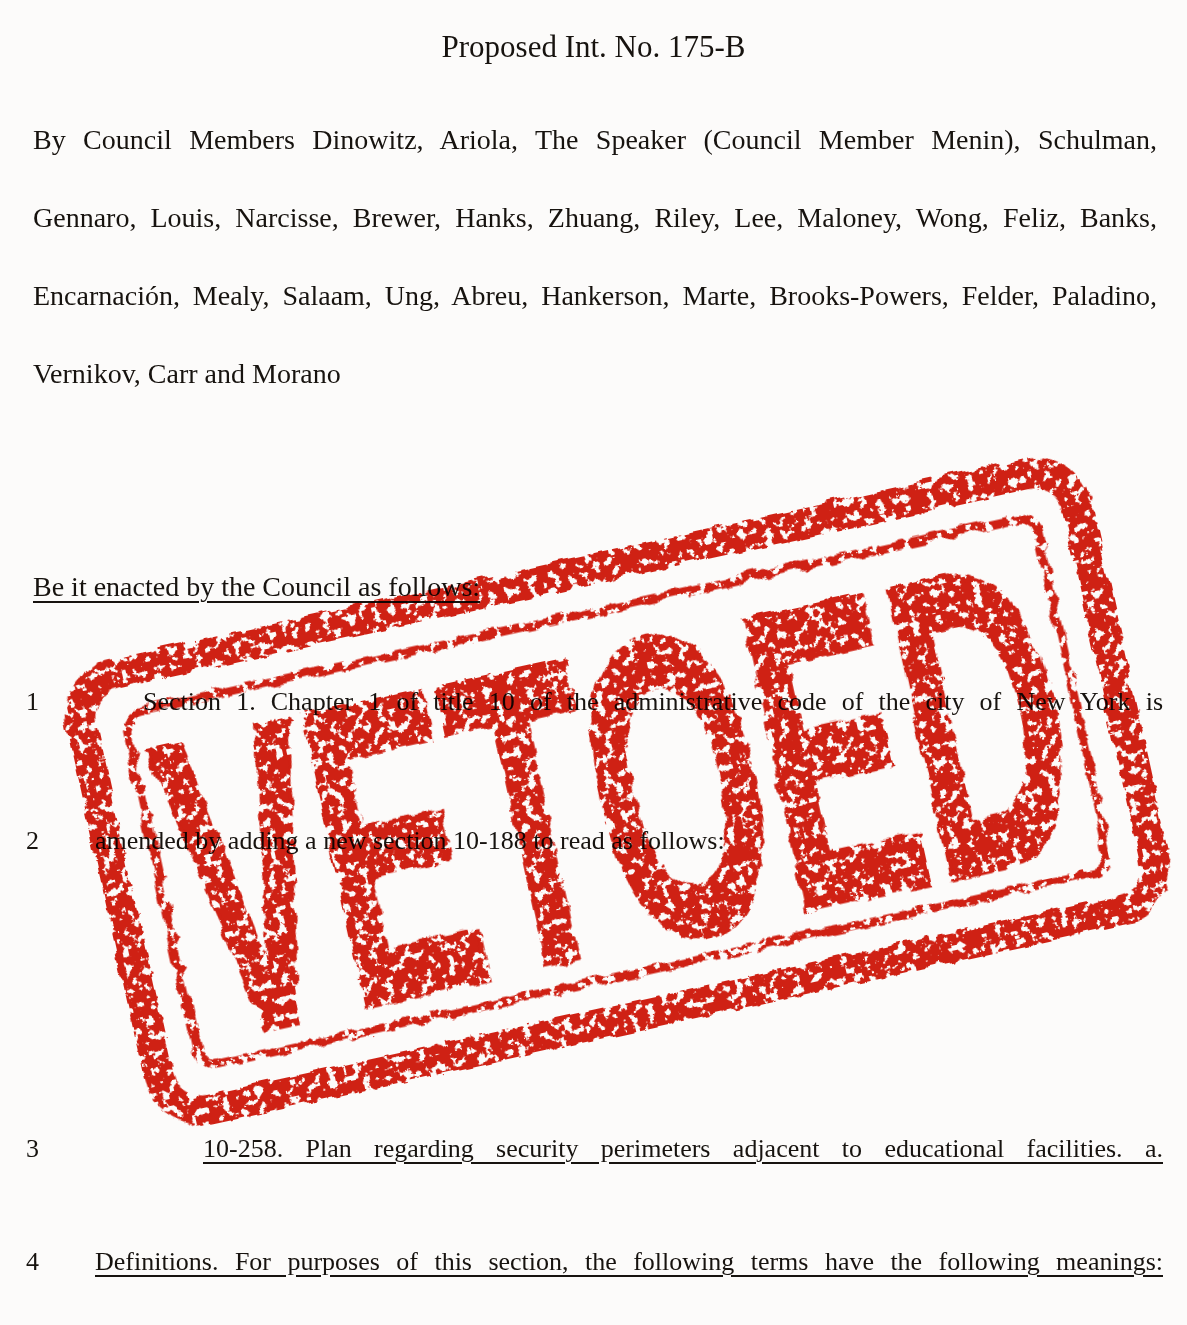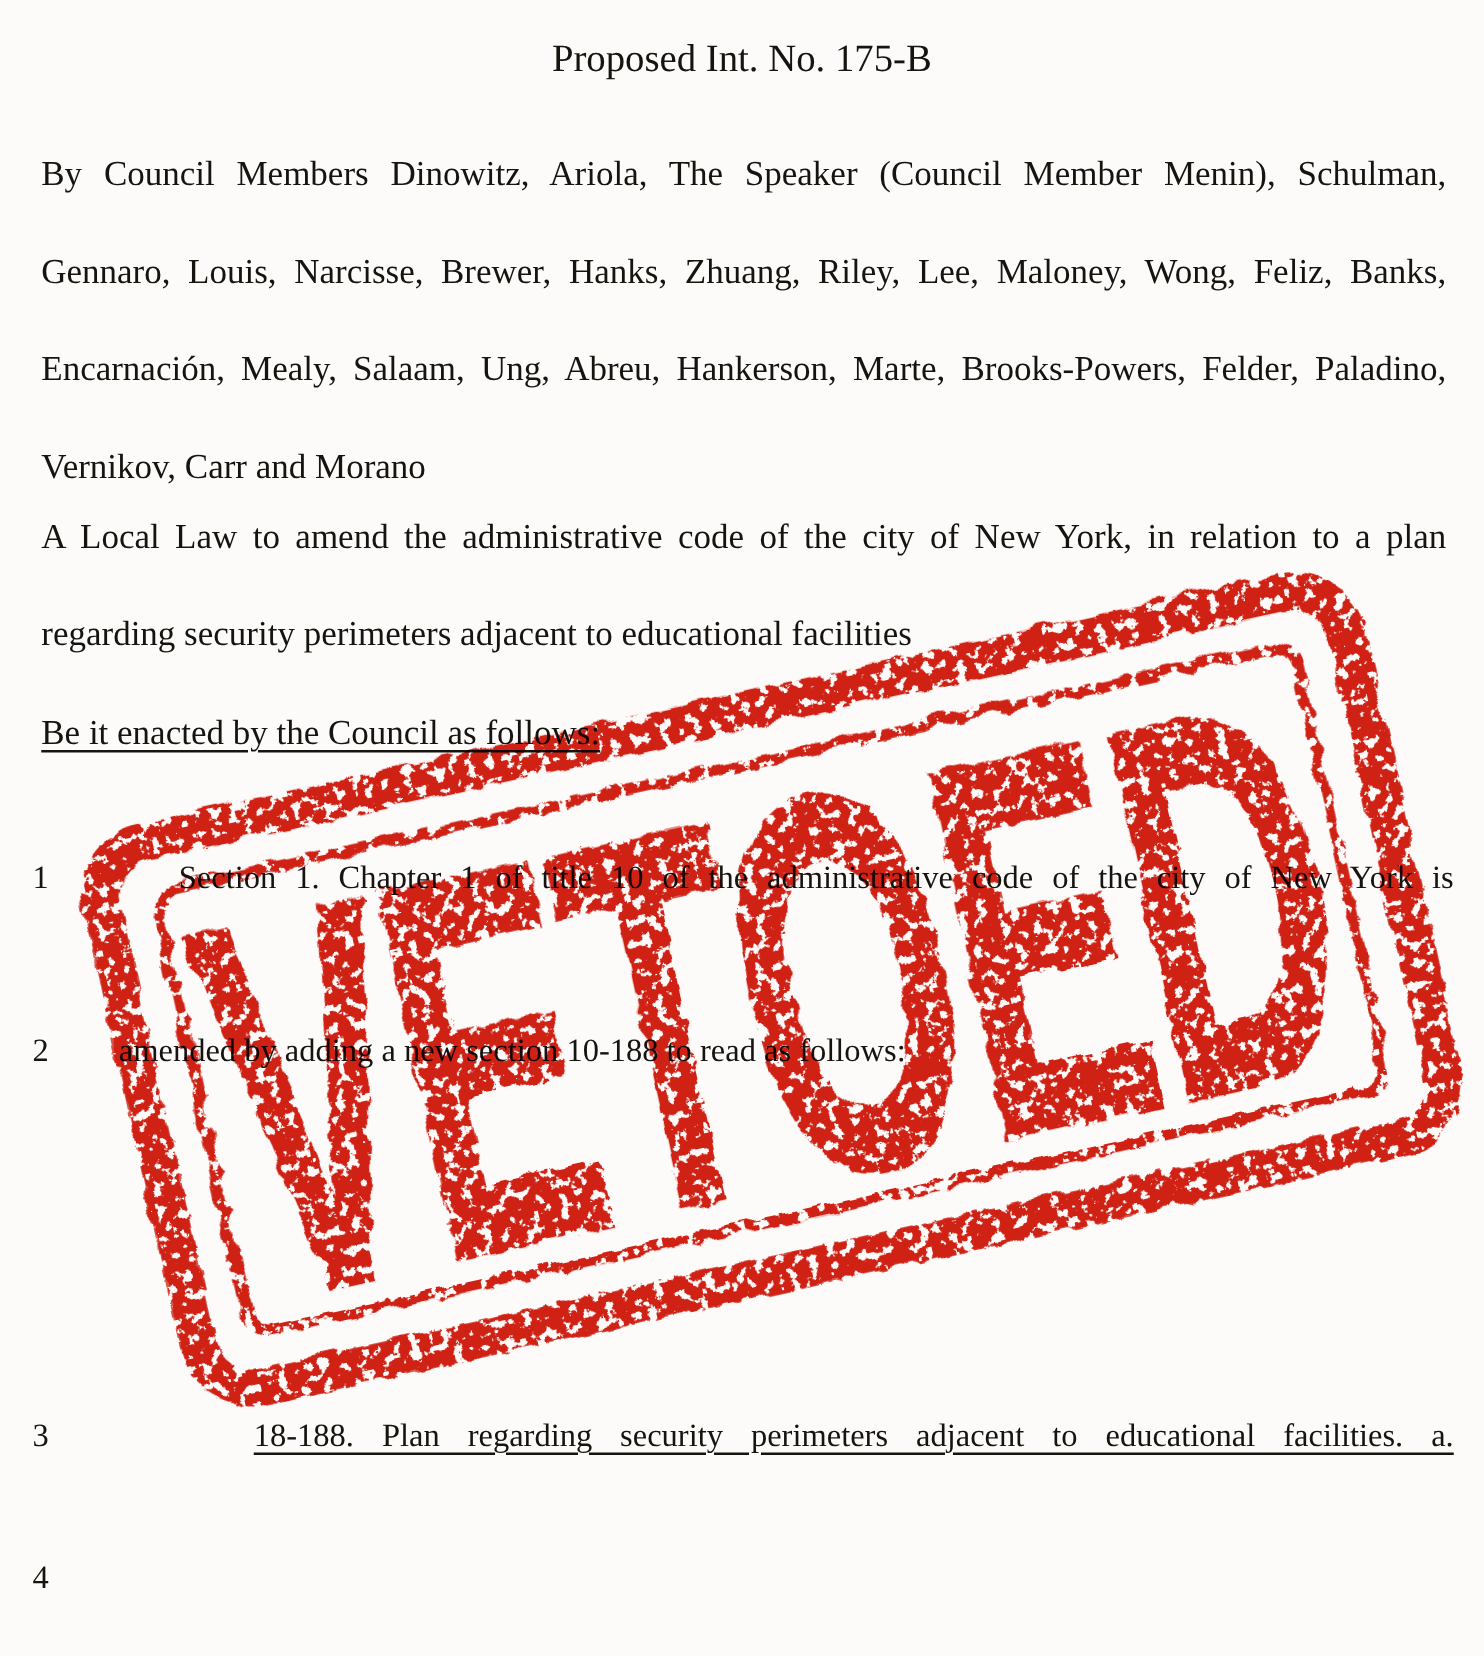--- a/index.html
+++ b/index.html
@@ -64,41 +64,41 @@
 </style>
 </head>
 <body>
 
 <div class="page">
 
   <div class="title">Proposed Int. No. 175-B</div>
 
   <div class="para sponsors">By Council Members Dinowitz, Ariola, The Speaker (Council Member Menin), Schulman, Gennaro, Louis, Narcisse, Brewer, Hanks, Zhuang, Riley, Lee, Maloney, Wong, Feliz, Banks, Encarnación, Mealy, Salaam, Ung, Abreu, Hankerson, Marte, Brooks-Powers, Felder, Paladino, Vernikov, Carr and Morano</div>
 
-  <div class="para longtitle">A Local Law to amend the administrative code of the city of New York, in relation to a plan regarding security perimeters adjacent to educational facilities</div>
 
   <div class="enact underline">Be it enacted by the Council as follows:</div>
 
   <div class="line-row" style="top:682px">
     <div class="line-num">1</div>
     <div class="row-text indent-first justify-last">Section 1. Chapter 1 of title 10 of the administrative code of the city of New York is</div>
   </div>
 
   <div class="line-row" style="top:821px">
     <div class="line-num">2</div>
     <div class="row-text">amended by adding a new section 10-188 to read as follows:</div>
   </div>
 
   <div class="line-row" style="top:1129px">
     <div class="line-num">3</div>
-    <div class="row-text indent-deep justify-last underline">18-188. Plan regarding security perimeters adjacent to educational facilities. a.</div>
+    <div class="row-text indent-deep justify-last underline">10-258. Plan regarding security perimeters adjacent to educational facilities. a.</div>
   </div>
 
   <div class="line-row" style="top:1242px">
     <div class="line-num">4</div>
+    <div class="row-text justify-last underline">Definitions. For purposes of this section, the following terms have the following meanings:</div>
   </div>
 
   <div class="stamp-wrap">
     <svg width="1100" height="520" viewBox="0 0 1100 520">
       <defs>
         <filter id="grunge" x="-5%" y="-5%" width="110%" height="110%" color-interpolation-filters="sRGB">
           <feTurbulence type="turbulence" baseFrequency="0.032" numOctaves="2" seed="11" result="warp"></feTurbulence>
           <feDisplacementMap in="SourceGraphic" in2="warp" scale="9" xChannelSelector="R" yChannelSelector="G" result="rough"></feDisplacementMap>
           <feTurbulence type="fractalNoise" baseFrequency="0.12" numOctaves="4" seed="7" result="speck"></feTurbulence>
           <feColorMatrix in="speck" type="matrix" values="0 0 0 0 1  0 0 0 0 1  0 0 0 0 1  0 0 0 34 -13.2" result="mask"></feColorMatrix>

